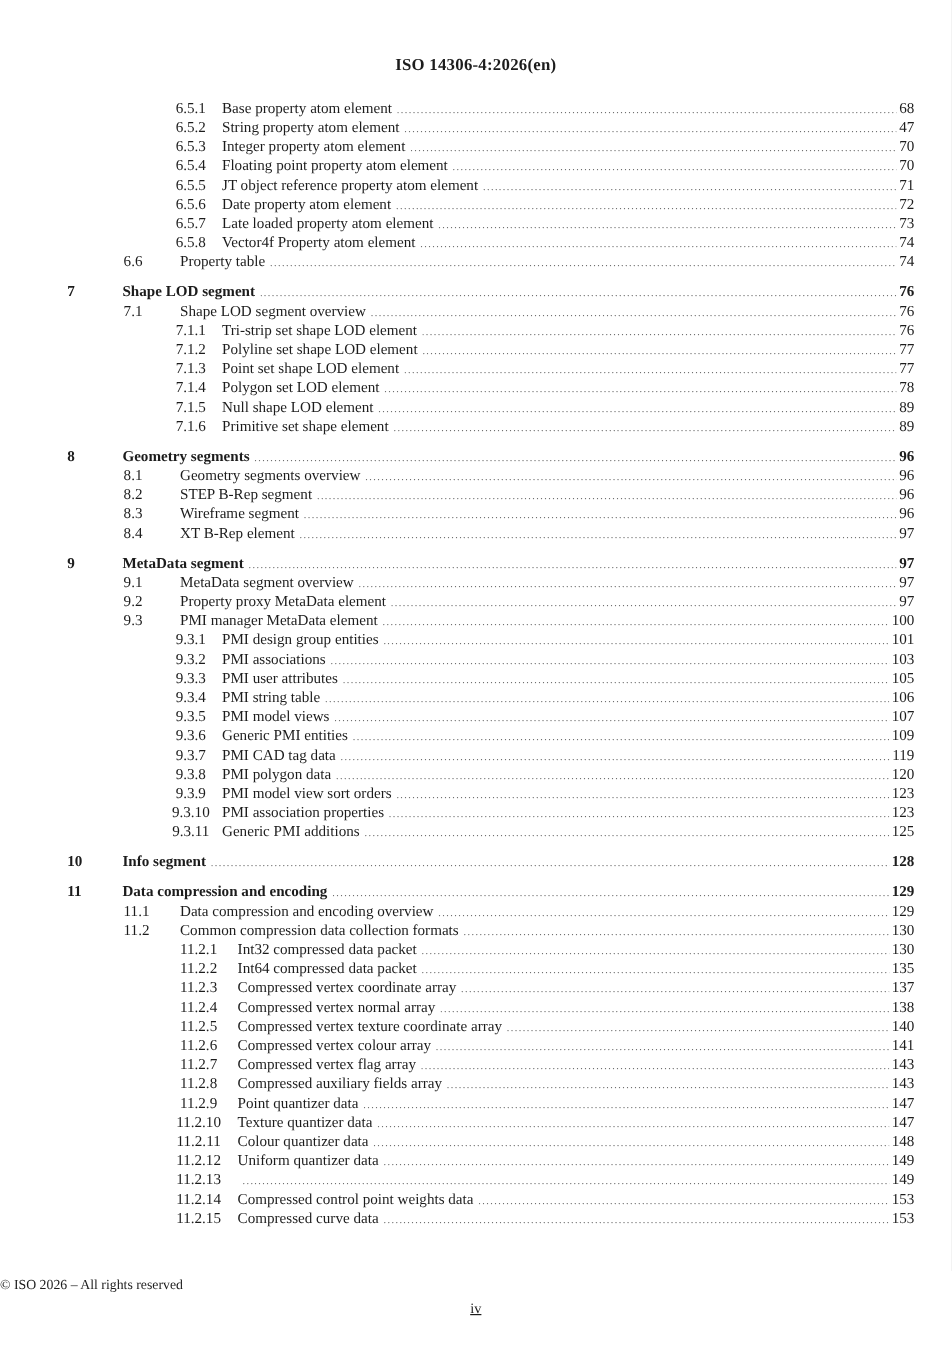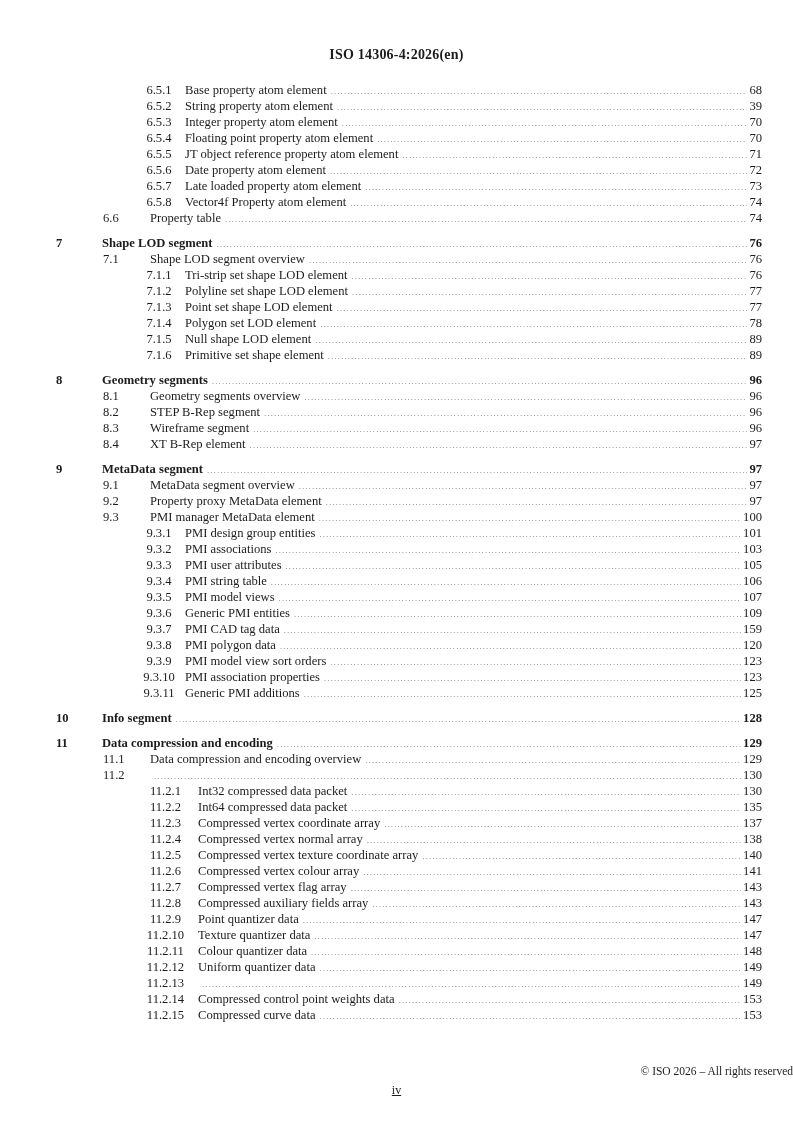--- a/index.html
+++ b/index.html
@@ -45,21 +45,21 @@
     overflow:hidden;
     font-size:8.5px;
     font-weight:normal;
     letter-spacing:1.2px;
     color:#6f6f6f;
     margin:0 2px 0 4px;
   }
   .pageno { flex:0 0 auto; text-align:right; }
   .doc-footer-copy {
     position:absolute; top:1065px; left:0; width:100%;
-    text-align:right;
+    text-align:left;
     font-size:11.5px;
   }
   .doc-footer-page {
     position:absolute; top:1083px; left:0; width:100%;
     text-align:center;
     font-size:12px;
     text-decoration:underline;
   }
 </style>
 </head>
@@ -72,21 +72,21 @@
       <div class="row l3">
         <span class="num">6.5.1</span>
         <span class="title">Base property atom element</span>
         <span class="leader">............................................................................................................................................................................................................................................................................................................</span>
         <span class="pageno">68</span>
       </div>
       <div class="row l3">
         <span class="num">6.5.2</span>
         <span class="title">String property atom element</span>
         <span class="leader">............................................................................................................................................................................................................................................................................................................</span>
-        <span class="pageno">39</span>
+        <span class="pageno">47</span>
       </div>
       <div class="row l3">
         <span class="num">6.5.3</span>
         <span class="title">Integer property atom element</span>
         <span class="leader">............................................................................................................................................................................................................................................................................................................</span>
         <span class="pageno">70</span>
       </div>
       <div class="row l3">
         <span class="num">6.5.4</span>
         <span class="title">Floating point property atom element</span>
@@ -258,21 +258,21 @@
       <div class="row l3">
         <span class="num">9.3.6</span>
         <span class="title">Generic PMI entities</span>
         <span class="leader">............................................................................................................................................................................................................................................................................................................</span>
         <span class="pageno">109</span>
       </div>
       <div class="row l3">
         <span class="num">9.3.7</span>
         <span class="title">PMI CAD tag data</span>
         <span class="leader">............................................................................................................................................................................................................................................................................................................</span>
-        <span class="pageno">159</span>
+        <span class="pageno">119</span>
       </div>
       <div class="row l3">
         <span class="num">9.3.8</span>
         <span class="title">PMI polygon data</span>
         <span class="leader">............................................................................................................................................................................................................................................................................................................</span>
         <span class="pageno">120</span>
       </div>
       <div class="row l3">
         <span class="num">9.3.9</span>
         <span class="title">PMI model view sort orders</span>
@@ -304,20 +304,21 @@
         <span class="pageno">129</span>
       </div>
       <div class="row l2">
         <span class="num">11.1</span>
         <span class="title">Data compression and encoding overview</span>
         <span class="leader">............................................................................................................................................................................................................................................................................................................</span>
         <span class="pageno">129</span>
       </div>
       <div class="row l2">
         <span class="num">11.2</span>
+        <span class="title">Common compression data collection formats</span>
         <span class="leader">............................................................................................................................................................................................................................................................................................................</span>
         <span class="pageno">130</span>
       </div>
       <div class="row l3 wide">
         <span class="num">11.2.1</span>
         <span class="title">Int32 compressed data packet</span>
         <span class="leader">............................................................................................................................................................................................................................................................................................................</span>
         <span class="pageno">130</span>
       </div>
       <div class="row l3 wide">

